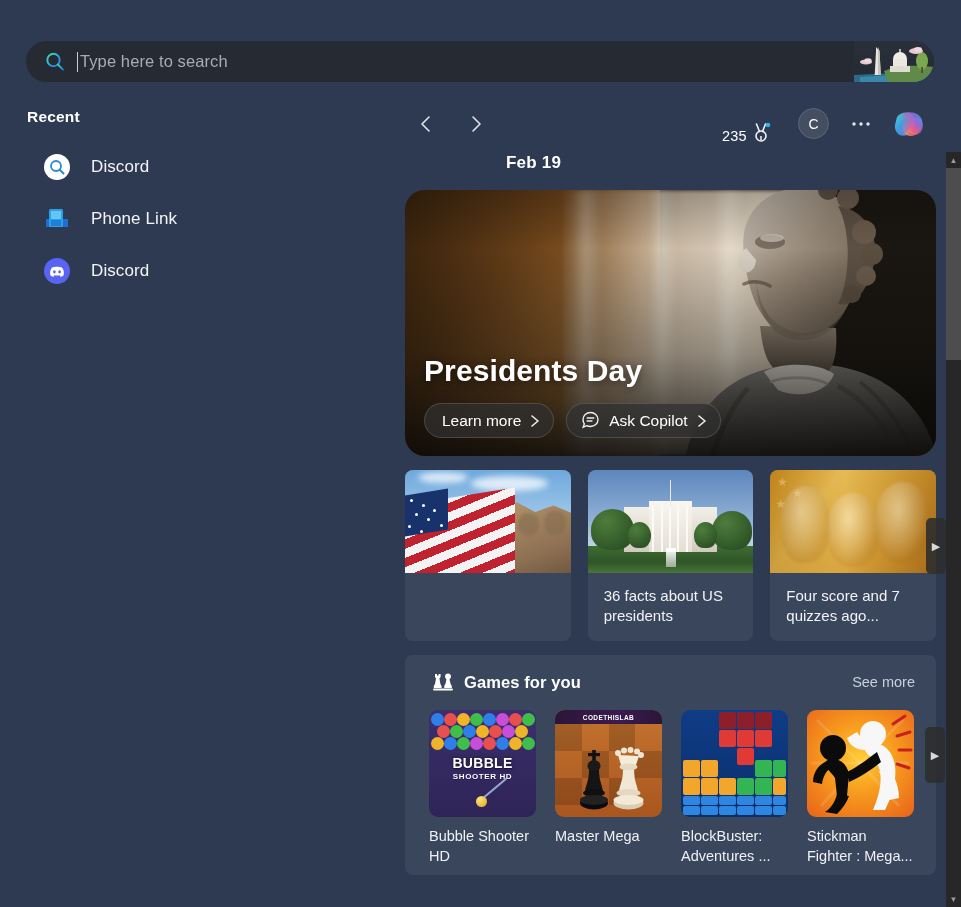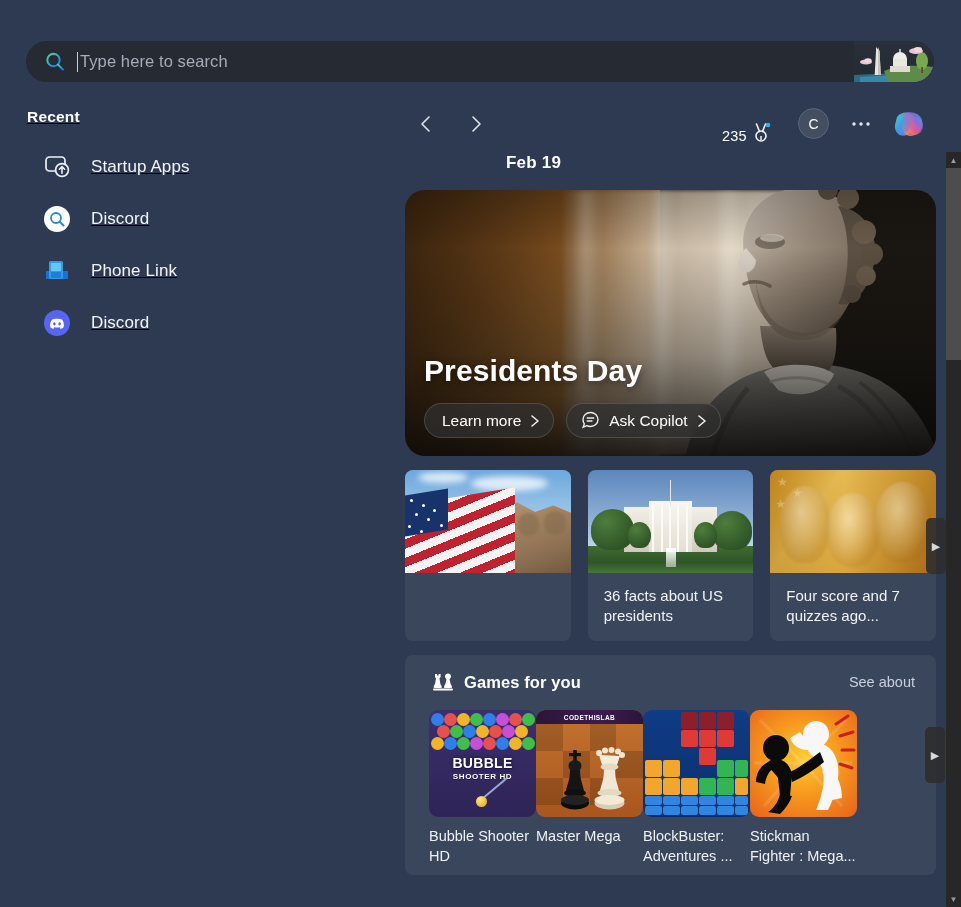--- a/index.html
+++ b/index.html
@@ -148,21 +148,20 @@
     left: 889px; top: 104px;
     width: 40px; height: 40px;
     display: flex; align-items: center; justify-content: center;
   }
 
   
   .sidebar {
     position: absolute;
     left: 0; top: 108px;
     width: 400px;
-    text-decoration: underline;
   }
   .sidebar-title {
     margin-left: 27px;
     font-size: 15.5px;
     font-weight: bold;
     color: #ffffff;
     letter-spacing: .2px;
   }
   .sidebar-list { margin-top: 17px; }
   .sidebar-item {
@@ -369,20 +368,21 @@
     flex: 1 1 auto;
     letter-spacing: .1px;
   }
   .games-more {
     font-size: 14.5px;
     color: #c9d0dc;
   }
   .games-list {
     margin-top: 15px;
     display: flex;
+    gap: 19px;
     padding-left: 24px;
   }
   .game {
     width: 107px;
   }
   .game-tile {
     width: 107px; height: 107px;
     border-radius: 9px;
     overflow: hidden;
     position: relative;
@@ -563,30 +563,20 @@
       <path d="M12 6 C19 2, 29 5, 31 12 C33 19, 28 27, 21 28 C14 29, 10 22, 12 15 Z" fill="url(#cg1)" opacity=".85"></path>
       <ellipse cx="24" cy="18" rx="8" ry="9" fill="url(#cg1)" opacity=".7"></ellipse>
       <ellipse cx="12" cy="16" rx="7" ry="9" fill="url(#cg2)" opacity=".55"></ellipse>
     </svg>
   </div>
 
   <div class="sidebar">
     <div class="sidebar-title">Recent</div>
     <div class="sidebar-list">
 
-      <div class="sidebar-item">
-        <span class="sidebar-ico">
-          <svg width="28" height="26" viewBox="0 0 28 26">
-            <rect x="3" y="3" width="19" height="14" rx="3.5" fill="none" stroke="#eef1f6" stroke-width="1.7"></rect>
-            <circle cx="19" cy="16" r="6.4" fill="#2b3750" stroke="#eef1f6" stroke-width="1.7"></circle>
-            <path d="M19 12.6 L19 19.2 M16.4 15.2 L19 12.6 L21.6 15.2" fill="none" stroke="#eef1f6" stroke-width="1.6" stroke-linecap="round" stroke-linejoin="round"></path>
-          </svg>
-        </span>
-        <span class="sidebar-label">Startup Apps</span>
-      </div>
 
       <div class="sidebar-item">
         <span class="sidebar-ico">
           <svg width="28" height="28" viewBox="0 0 28 28">
             <circle cx="14" cy="14" r="13" fill="#ffffff"></circle>
             <circle cx="13" cy="13" r="5" fill="none" stroke="#2b88d8" stroke-width="1.8"></circle>
             <line x1="16.7" y1="16.7" x2="20.5" y2="20.5" stroke="#2b88d8" stroke-width="2" stroke-linecap="round"></line>
           </svg>
         </span>
         <span class="sidebar-label">Discord</span>
@@ -774,21 +764,21 @@
     <div class="games">
       <div class="games-head">
         <span class="games-ico">
           <svg width="22" height="20" viewBox="0 0 22 20">
             <path d="M3 5 L3 2 L5 2 L5 3.6 L6.6 3.6 L6.6 2 L8.6 2 L8.6 5 L7.4 6.6 L8.4 12 L9.6 14 L9.6 16 L1.8 16 L1.8 14 L3 12 L4 6.6 Z" fill="#ffffff"></path>
             <path d="M13 4.6 C13 2.8, 14.4 1.6, 16 1.6 C17.6 1.6, 19 2.8, 19 4.6 C19 6, 18 6.8, 17.6 7.4 L18.6 12 L19.8 14 L19.8 16 L12.2 16 L12.2 14 L13.4 12 L14.4 7.4 C14 6.8, 13 6, 13 4.6 Z" fill="#ffffff"></path>
             <rect x="1" y="16.4" width="20" height="2" rx="1" fill="#ffffff"></rect>
           </svg>
         </span>
         <span class="games-title">Games for you</span>
-        <span class="games-more">See about</span>
+        <span class="games-more">See more</span>
       </div>
 
       <div class="games-list">
 
         <div class="game">
           <div class="game-tile">
             <div class="g1-bg"></div>
             <div class="g1-b" style="left:2px;top:3px;background:#2f7fe8;"></div>
             <div class="g1-b" style="left:15px;top:3px;background:#e84f4f;"></div>
             <div class="g1-b" style="left:28px;top:3px;background:#f0b429;"></div>

